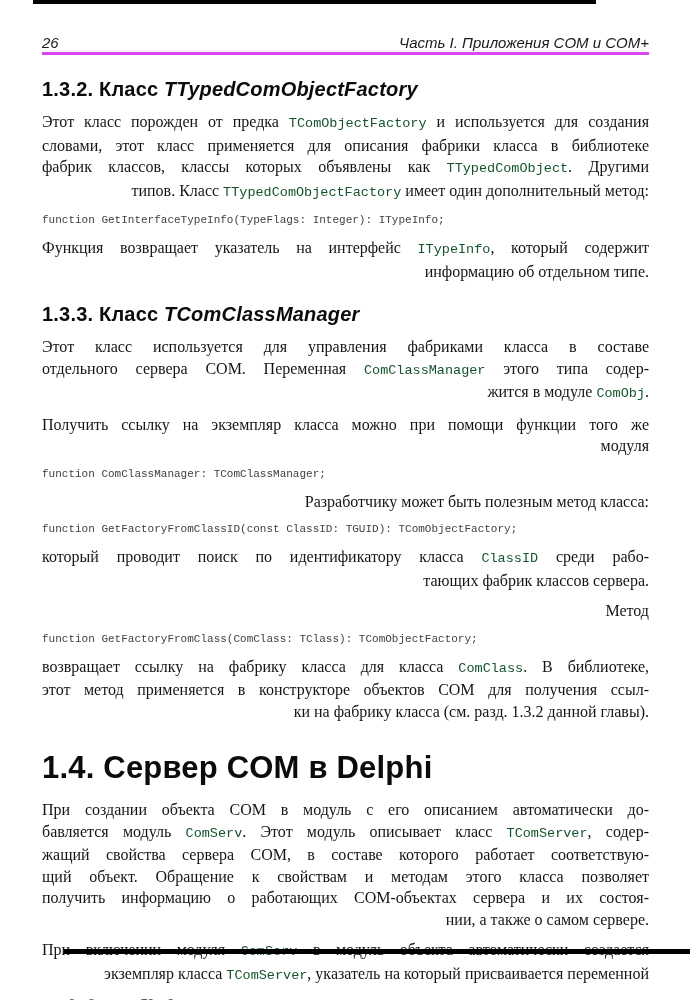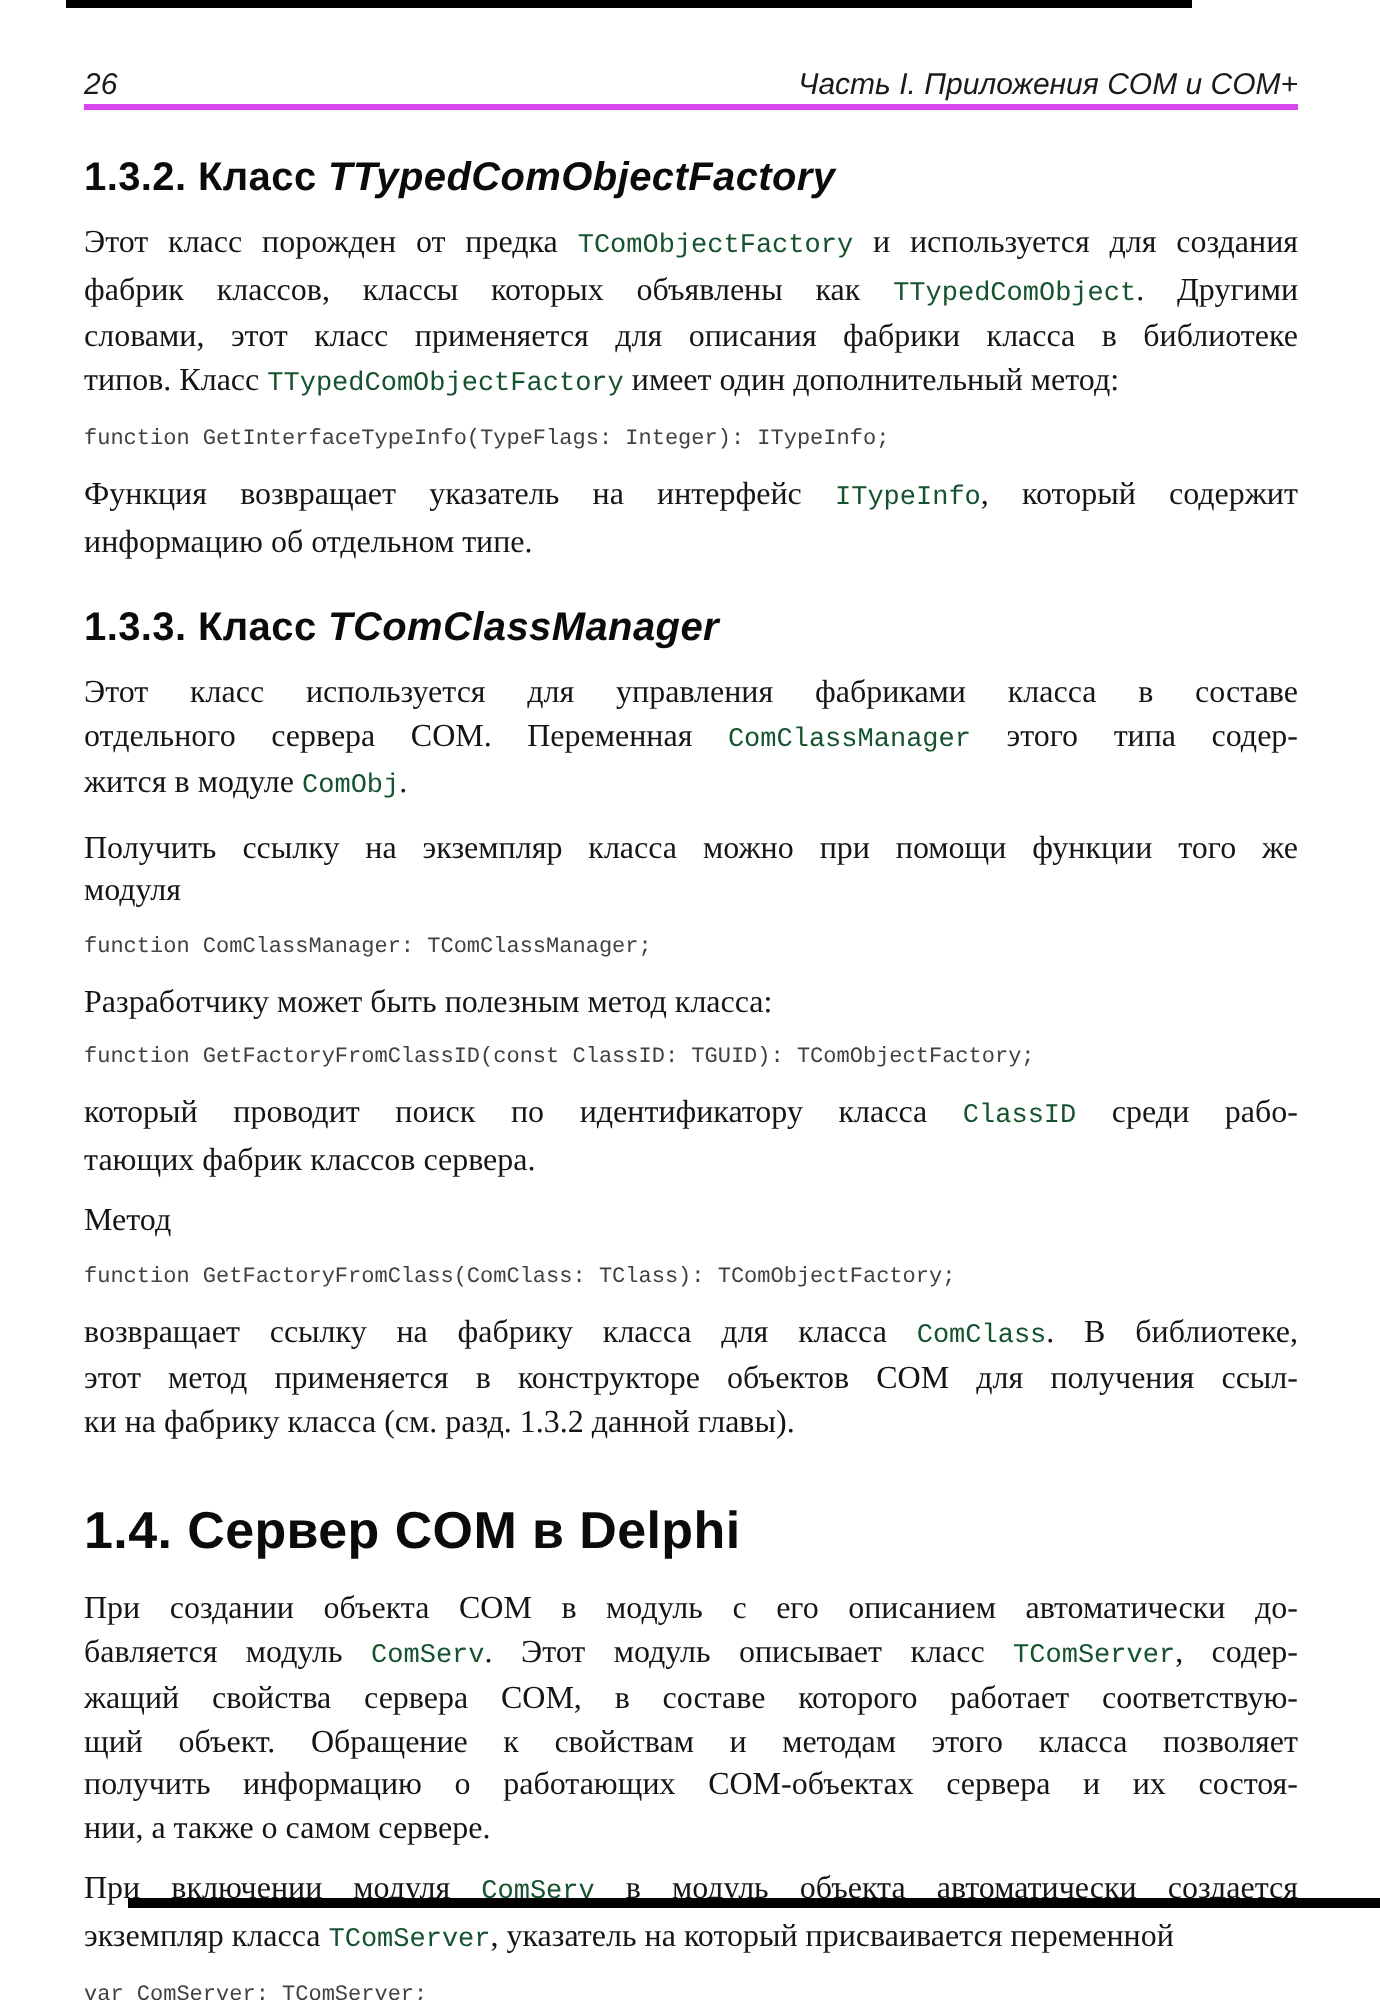--- a/index.html
+++ b/index.html
@@ -16,25 +16,25 @@
     display:flex;justify-content:space-between;align-items:baseline;
     font-family:"Liberation Sans",sans-serif;font-style:italic;font-size:15px;
     color:#1a1a1a;border-bottom:3px solid #d946ef;padding-bottom:1px;
   }
   main{padding-top:2px;}
   .h1,.h2{
     font-family:"Liberation Sans",sans-serif;font-weight:bold;color:#0b0b0b;
     letter-spacing:.2px;
   }
   .h2{font-size:20px;margin:21px 0 10px;}
-  .h1{font-size:26px;margin:28px 0 13px;}
+  .h1{font-size:31px;margin:28px 0 13px;}
   .h-em{font-style:italic;}
   .para{margin:8px 0 9px;}
   .pline{
-    font-size:16px;line-height:21.5px;color:#151515;white-space:normal;
+    font-size:16px;line-height:21.5px;color:#151515;white-space:normal;text-align:right;
   }
   .pline.just{text-align:justify;text-align-last:justify;}
   .codeblock{
     font-family:"Liberation Mono","DejaVu Sans Mono",monospace;
     font-size:11px;line-height:17px;color:#414141;margin:7px 0 8px;
     white-space:pre;
   }
   .ic{
     font-family:"Liberation Mono","DejaVu Sans Mono",monospace;
     font-size:13.5px;color:#14532d;
@@ -47,22 +47,22 @@
 <div class="page">
   <div class="scan-bar top"></div>
   <header>
     <span>26</span>
     <span>Часть I. Приложения COM и COM+</span>
   </header>
   <main>
       <div class="h2"><span>1.3.2. Класс </span><span class="h-em">TTypedComObjectFactory</span></div>
       <div class="para">
         <div class="pline just"><span>Этот класс порожден от предка </span><span class="ic">TComObjectFactory</span><span> и используется для создания</span></div>
+        <div class="pline just"><span>словами, этот класс применяется для описания фабрики класса в библиотеке</span></div>
         <div class="pline just"><span>фабрик классов, классы которых объявлены как </span><span class="ic">TTypedComObject</span><span>. Другими</span></div>
-        <div class="pline just"><span>словами, этот класс применяется для описания фабрики класса в библиотеке</span></div>
         <div class="pline"><span>типов. Класс </span><span class="ic">TTypedComObjectFactory</span><span> имеет один дополнительный метод:</span></div>
       </div>
       <div class="codeblock">function GetInterfaceTypeInfo(TypeFlags: Integer): ITypeInfo;</div>
       <div class="para">
         <div class="pline just"><span>Функция возвращает указатель на интерфейс </span><span class="ic">ITypeInfo</span><span>, который содержит</span></div>
         <div class="pline"><span>информацию об отдельном типе.</span></div>
       </div>
       <div class="h2"><span>1.3.3. Класс </span><span class="h-em">TComClassManager</span></div>
       <div class="para">
         <div class="pline just"><span>Этот класс используется для управления фабриками класса в составе</span></div>

